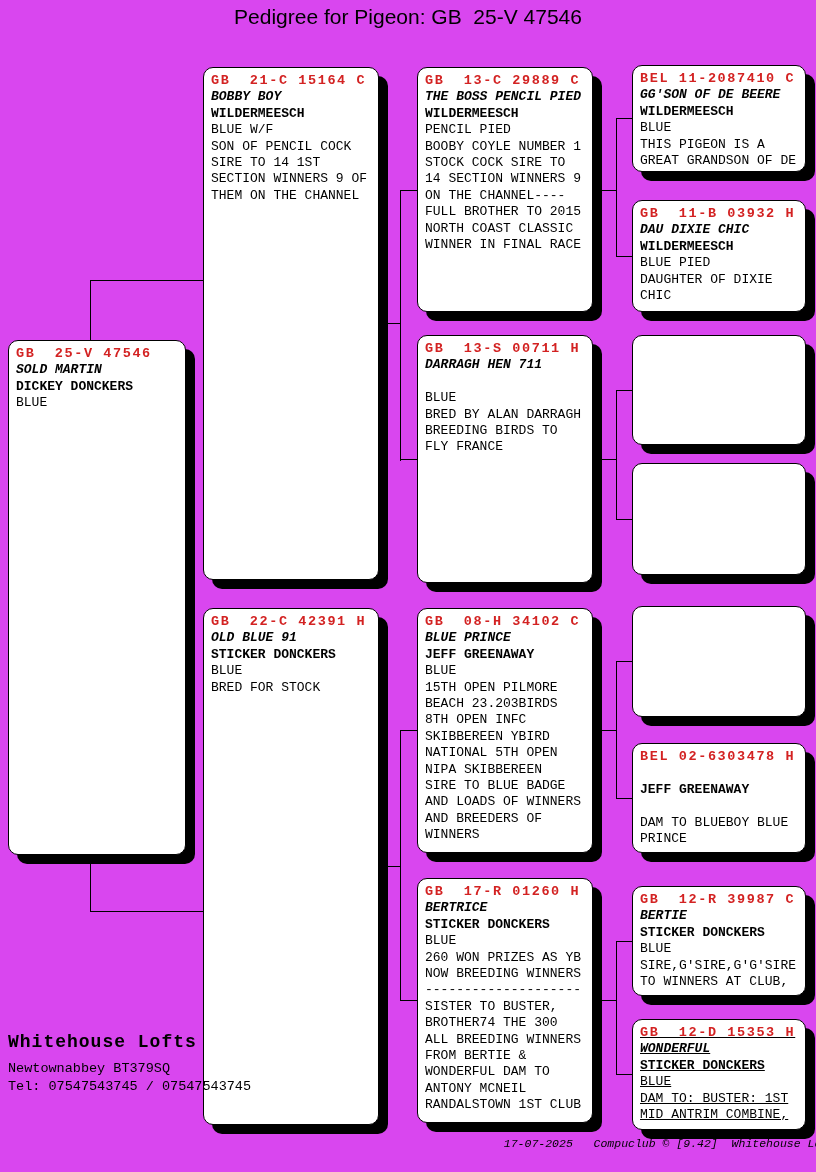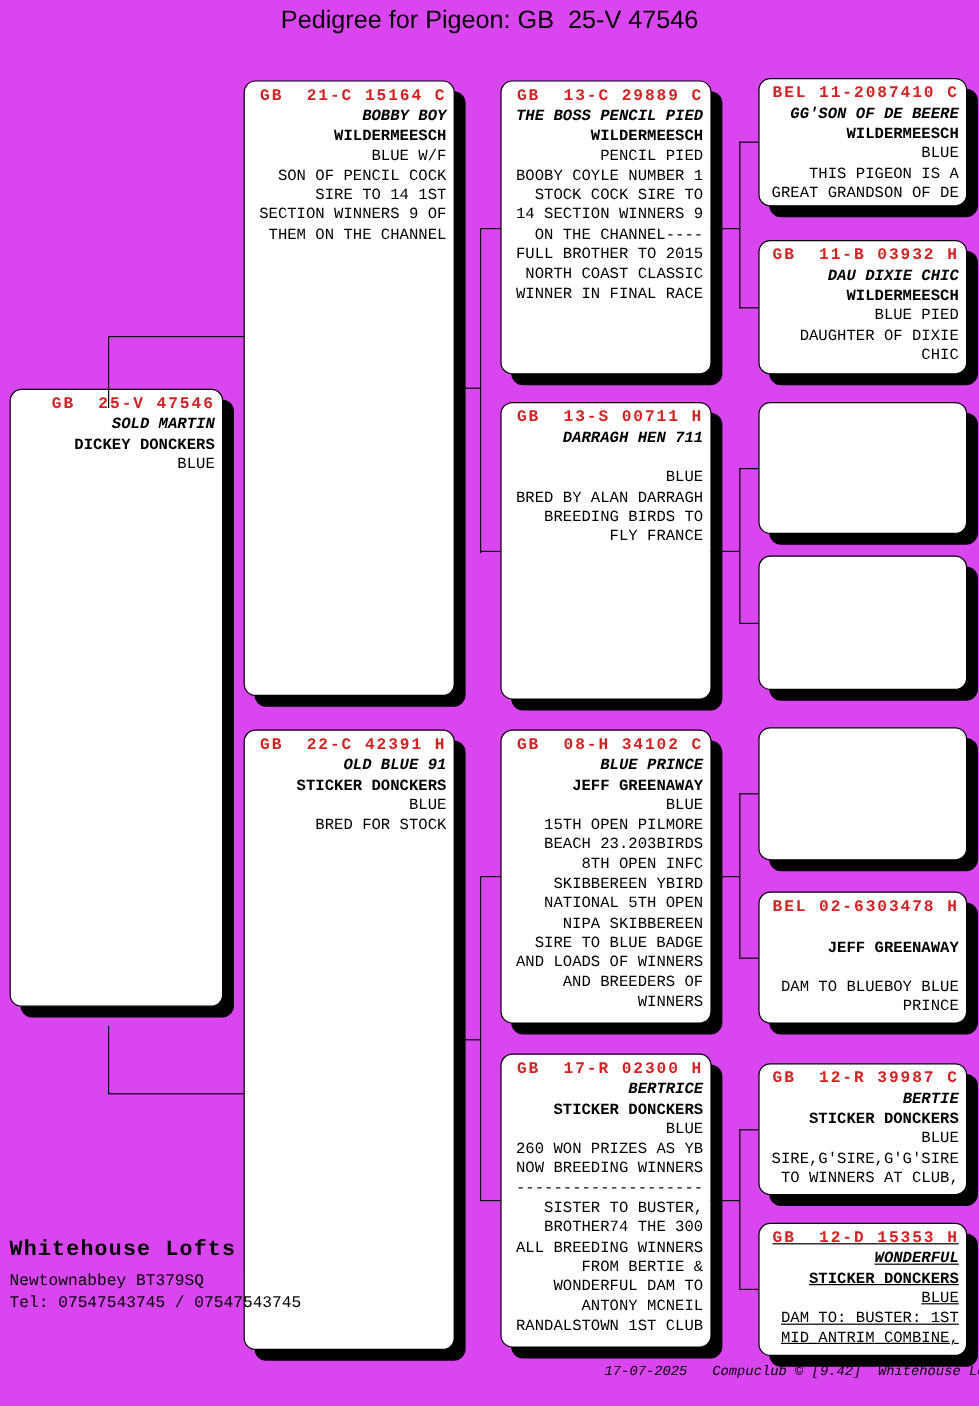--- a/index.html
+++ b/index.html
@@ -21,21 +21,20 @@
   }
   .pbox{
     position:absolute;
     background:#ffffff;
     border:1.5px solid #000;
     border-radius:10px;
     box-shadow:9px 9px 0 0 #000;
     box-sizing:border-box;
     padding:5px 6px 0 7px;
     overflow:hidden;
-    text-align:right;
   }
   .pline{
     font-size:13px;
     line-height:16.4px;
     white-space:pre;
   }
   .pline.ring{
     color:var(--ring-red,#d32222);
     font-weight:bold;
     letter-spacing:1.6px;
@@ -57,21 +56,21 @@
   }
 </style>
 </head>
 <body>
 
 <div class="page">
 
   <div class="title">Pedigree for Pigeon: GB  25-V 47546</div>
 
   <div id="tree">
-      <div class="pbox" style="left: 8px; top: 324px; width: 178px; height: 515px;">
+      <div class="pbox" style="left: 8px; top: 340px; width: 178px; height: 515px;">
         <div class="pline ring">GB  25-V 47546</div>
         <div class="pline name">SOLD MARTIN</div>
         <div class="pline strain">DICKEY DONCKERS</div>
         <div class="pline plain">BLUE</div>
       </div>
       <div class="pbox" style="left: 203px; top: 67px; width: 176px; height: 513px;">
         <div class="pline ring">GB  21-C 15164 C</div>
         <div class="pline name">BOBBY BOY</div>
         <div class="pline strain">WILDERMEESCH</div>
         <div class="pline plain">BLUE W/F</div>
@@ -119,21 +118,21 @@
         <div class="pline plain">8TH OPEN INFC</div>
         <div class="pline plain">SKIBBEREEN YBIRD</div>
         <div class="pline plain">NATIONAL 5TH OPEN</div>
         <div class="pline plain">NIPA SKIBBEREEN</div>
         <div class="pline plain">SIRE TO BLUE BADGE</div>
         <div class="pline plain">AND LOADS OF WINNERS</div>
         <div class="pline plain">AND BREEDERS OF</div>
         <div class="pline plain">WINNERS</div>
       </div>
       <div class="pbox" style="left: 417px; top: 878px; width: 176px; height: 245px;">
-        <div class="pline ring">GB  17-R 02300 H</div>
+        <div class="pline ring">GB  17-R 01260 H</div>
         <div class="pline name">BERTRICE</div>
         <div class="pline strain">STICKER DONCKERS</div>
         <div class="pline plain">BLUE</div>
         <div class="pline plain">260 WON PRIZES AS YB</div>
         <div class="pline plain">NOW BREEDING WINNERS</div>
         <div class="pline plain">--------------------</div>
         <div class="pline plain">SISTER TO BUSTER,</div>
         <div class="pline plain">BROTHER74 THE 300</div>
         <div class="pline plain">ALL BREEDING WINNERS</div>
         <div class="pline plain">FROM BERTIE &amp;</div>

